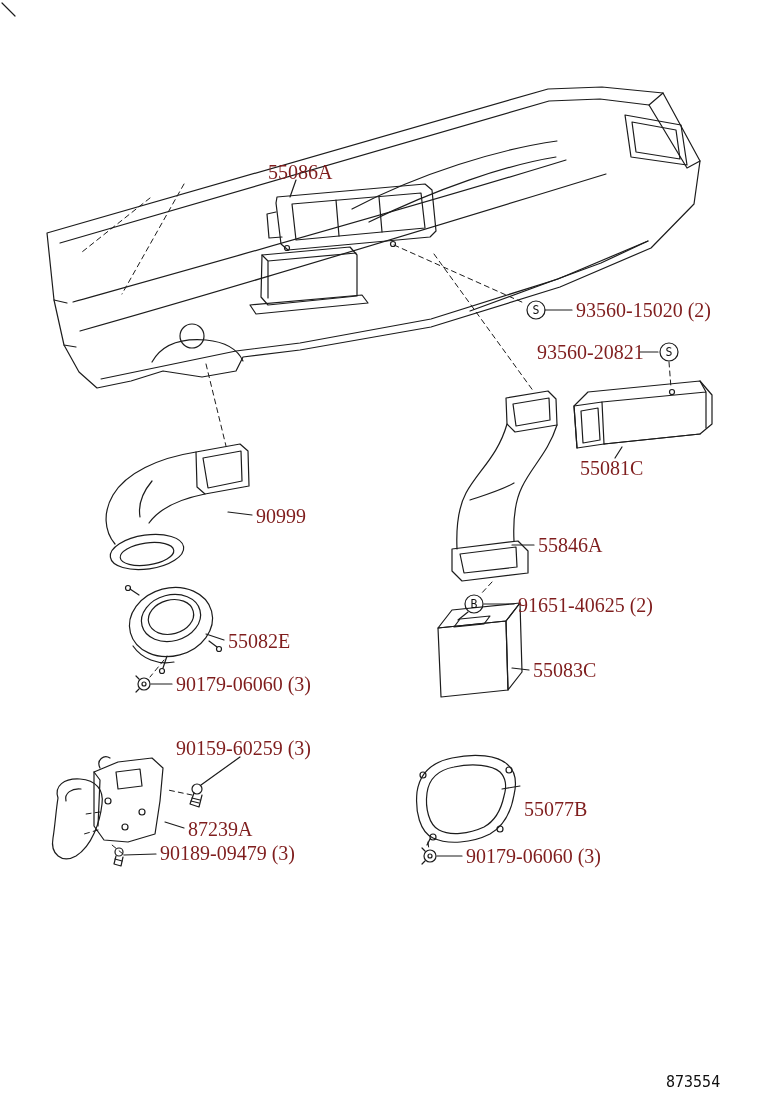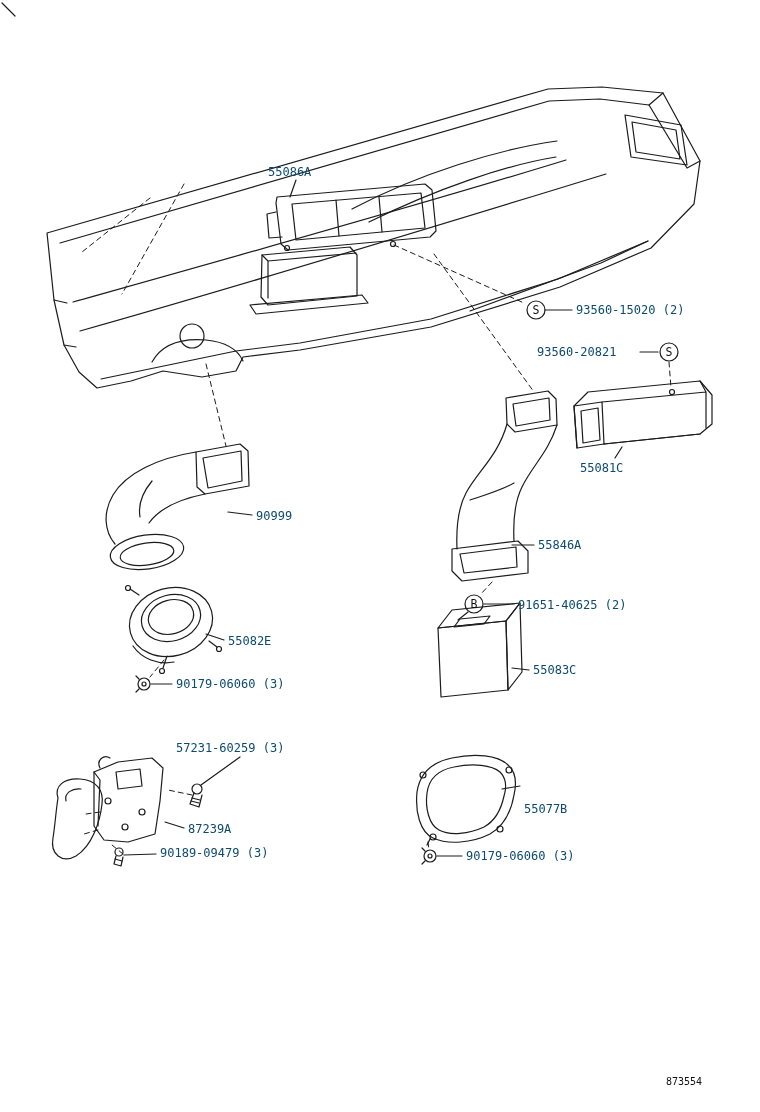--- a/index.html
+++ b/index.html
@@ -3,24 +3,24 @@
 <meta charset="utf-8">
 <style>
   html,body{margin:0;padding:0;background:#fff;}
   .stage{
     position:relative;width:760px;height:1112px;background:#ffffff;
     font-family:"DejaVu Sans Mono","Liberation Mono",monospace;
     color:#111;overflow:hidden;
   }
   .art{position:absolute;left:0;top:0;width:760px;height:1112px;}
   .lbl{
-    position:absolute;font-size:12px;line-height:16px;white-space:nowrap;
-    color:#0c4a6e;cursor:default;
+    position:absolute;font-size:20px;line-height:16px;white-space:nowrap;
+    color:#7f1d1d;cursor:default;font-family:Liberation Serif, serif;
   }
-  .fig{position:absolute;font-size:10px;line-height:16px;color:#111;text-align:right;}
+  .fig{position:absolute;font-size:15px;line-height:16px;color:#111;text-align:right;}
   svg text{font-family:"DejaVu Sans Mono","Liberation Mono",monospace;}
 </style>
 </head>
 <body>
 
 <div class="stage">
 
   <svg class="art" viewBox="0 0 760 1112" fill="none" stroke="#1c1c1c" stroke-width="1.2" stroke-linecap="round" stroke-linejoin="round">
 
     <path d="M 2 3 L 15 16"></path>
@@ -197,21 +197,21 @@
   <div class="lbl" style="left:268px;top:164px">55086A</div>
   <div class="lbl" style="left:576px;top:302px">93560-15020 (2)</div>
   <div class="lbl" style="left:537px;top:344px">93560-20821</div>
   <div class="lbl" style="left:580px;top:460px">55081C</div>
   <div class="lbl" style="left:256px;top:508px">90999</div>
   <div class="lbl" style="left:538px;top:537px">55846A</div>
   <div class="lbl" style="left:228px;top:633px">55082E</div>
   <div class="lbl" style="left:176px;top:676px">90179-06060 (3)</div>
   <div class="lbl" style="left:518px;top:597px">91651-40625 (2)</div>
   <div class="lbl" style="left:533px;top:662px">55083C</div>
-  <div class="lbl" style="left:176px;top:740px">57231-60259 (3)</div>
+  <div class="lbl" style="left:176px;top:740px">90159-60259 (3)</div>
   <div class="lbl" style="left:188px;top:821px">87239A</div>
   <div class="lbl" style="left:160px;top:845px">90189-09479 (3)</div>
   <div class="lbl" style="left:524px;top:801px">55077B</div>
   <div class="lbl" style="left:466px;top:848px">90179-06060 (3)</div>
 
   <div class="fig" style="left:666px;top:1074px">873554</div>
 
 </div>
 
 </body></html>

